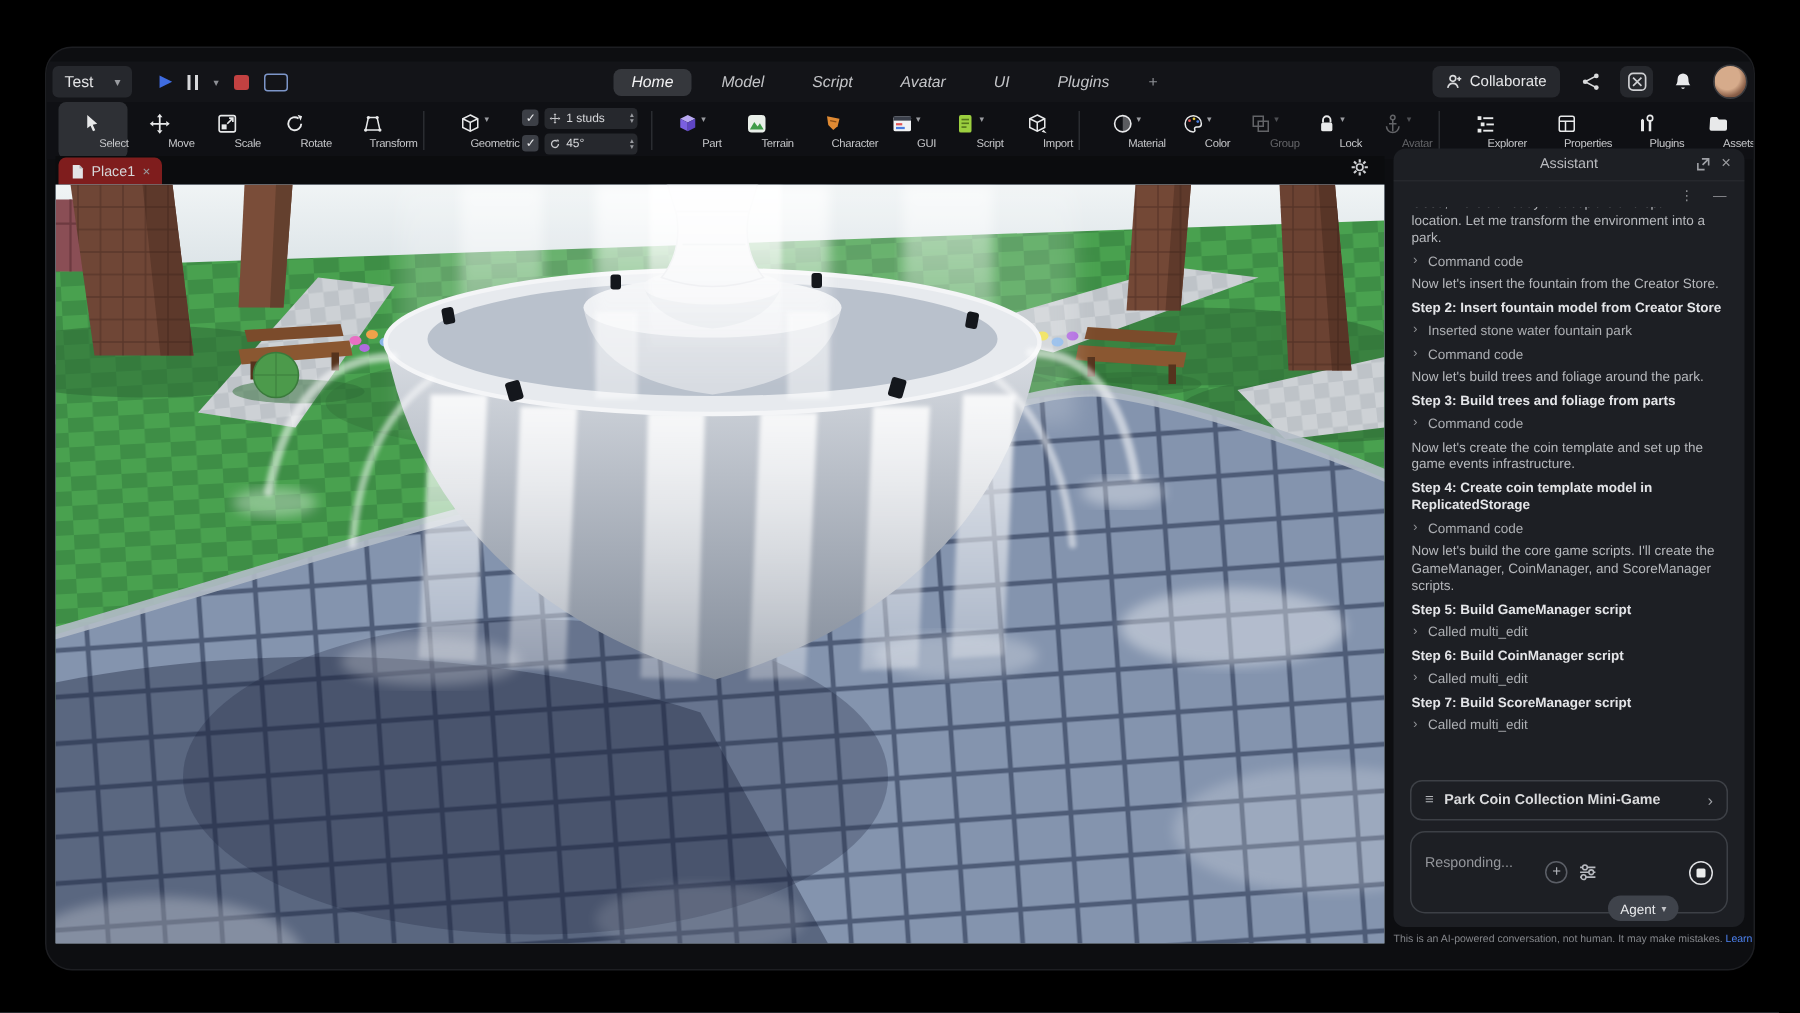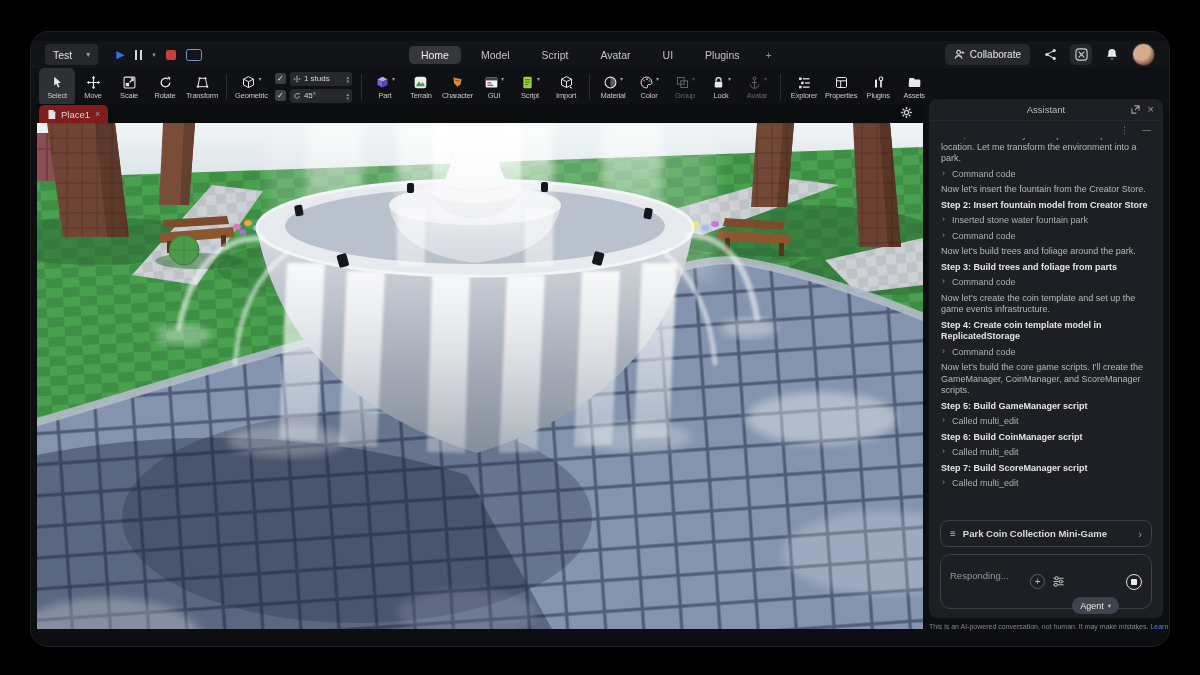--- a/index.html
+++ b/index.html
@@ -2,51 +2,51 @@
 <html><head>
 <meta charset="utf-8">
 <style>
   html,body{margin:0;padding:0;background:#000;width:1200px;height:675px;overflow:hidden;
     font-family:"Liberation Sans",sans-serif;-webkit-font-smoothing:antialiased;}
   .screen{position:absolute;left:30px;top:31px;width:1140px;height:616px;background:#0d0e11;
     border-radius:18px;overflow:hidden;border:1px solid #1d1e22;box-sizing:border-box;}
 
   
   .titlebar{position:absolute;left:0;top:9px;width:100%;height:27px;display:flex;align-items:center;
-    padding:0 14px;box-sizing:border-box;background:#131418;}
+    padding:0 4px;box-sizing:border-box;background:#131418;}
   .dd{display:flex;align-items:center;gap:14px;background:#26282d;border-radius:4px;height:21px;
     padding:0 8px;color:#e2e3e5;font-size:10.5px;}
   .dd .car{font-size:8px;color:#9a9ca1;}
   .playctl{display:flex;align-items:center;gap:10px;margin-left:18px;}
   .playbtn{color:#3f6ce0;font-size:11px;line-height:1;}
   .pausebtn{display:flex;gap:2.5px;align-items:center;}
   .pausebtn i{display:block;width:2.5px;height:10px;background:#d7d8da;}
   .pausecar{font-size:7px;color:#8e9095;}
   .stopbtn{width:10px;height:10px;background:#c24141;border-radius:2px;}
   .devbtn{width:14px;height:10px;border:1.5px solid #7d96c9;border-radius:2.5px;}
-  .menu-tabs{display:flex;align-items:flex-start;gap:8px;margin:0 auto;padding-left:40px;}
+  .menu-tabs{display:flex;align-items:flex-start;gap:8px;margin:0 auto;padding-left:40px;font-style:italic;}
   .mtab{color:#c3c4c7;font-size:10.5px;padding:3px 12px;border-radius:5px;}
   .mtab.active{background:#35373c;color:#f2f2f3;}
   .mtab.plus{color:#8e9095;padding:3px 6px;}
   .tb-right{display:flex;align-items:center;gap:9px;}
   .collab{display:flex;align-items:center;gap:5px;background:#26282d;border-radius:5px;height:21px;
     padding:0 9px;color:#e6e7e9;font-size:10px;}
   .tb-ic{width:22px;height:21px;display:flex;align-items:center;justify-content:center;border-radius:5px;}
   .tb-ic.boxed{background:#26282d;}
   .avatar{width:21px;height:21px;border-radius:50%;background:radial-gradient(circle at 40% 35%,#d6ab8b 0 45%,#8a5f48 70%,#5d3c2c 100%);border:1px solid #3a3b3f;}
 
   
   .ribbon{position:absolute;left:0;top:36px;width:100%;height:38px;background:#0f1014;display:flex;
     align-items:center;padding:0 0 0 8px;box-sizing:border-box;overflow:hidden;}
   .rbtn{display:flex;flex-direction:column;align-items:center;justify-content:center;gap:1px;
     min-width:30px;padding:2px 3px;border-radius:5px;height:34px;position:relative;}
   .rbtn.active{background:#2e3035;}
   .rbtn.dim{opacity:.45;text-align:center;}
   .ric{width:15px;height:15px;flex:0 0 auto;}
-  .rlab{font-size:7.5px;letter-spacing:-.2px;color:#c6c7ca;white-space:nowrap;}
+  .rlab{font-size:7.5px;letter-spacing:-.2px;color:#c6c7ca;white-space:nowrap;margin-left:28px;}
   .rcaret{font-size:6px;color:#9a9ca1;margin-left:1px;}
   .rbtn-row{display:flex;align-items:flex-start;gap:1px;}
   .rdiv{width:1px;height:26px;background:#2a2c31;margin:0 5px;flex:0 0 auto;}
   .snapclu{display:flex;flex-direction:column;gap:3px;margin:0 4px;}
   .snaprow{display:flex;align-items:center;gap:4px;}
   .chk{width:11px;height:11px;background:#3c3f46;border-radius:2.5px;color:#e8e9eb;font-size:8px;
     display:flex;align-items:center;justify-content:center;line-height:1;}
   .stepper{display:flex;align-items:center;gap:3px;background:#26282d;border-radius:3px;height:14px;
     padding:0 3px;width:62px;box-sizing:border-box;}
   .stepper .val{font-size:8px;color:#d6d7da;white-space:nowrap;flex:1;}

